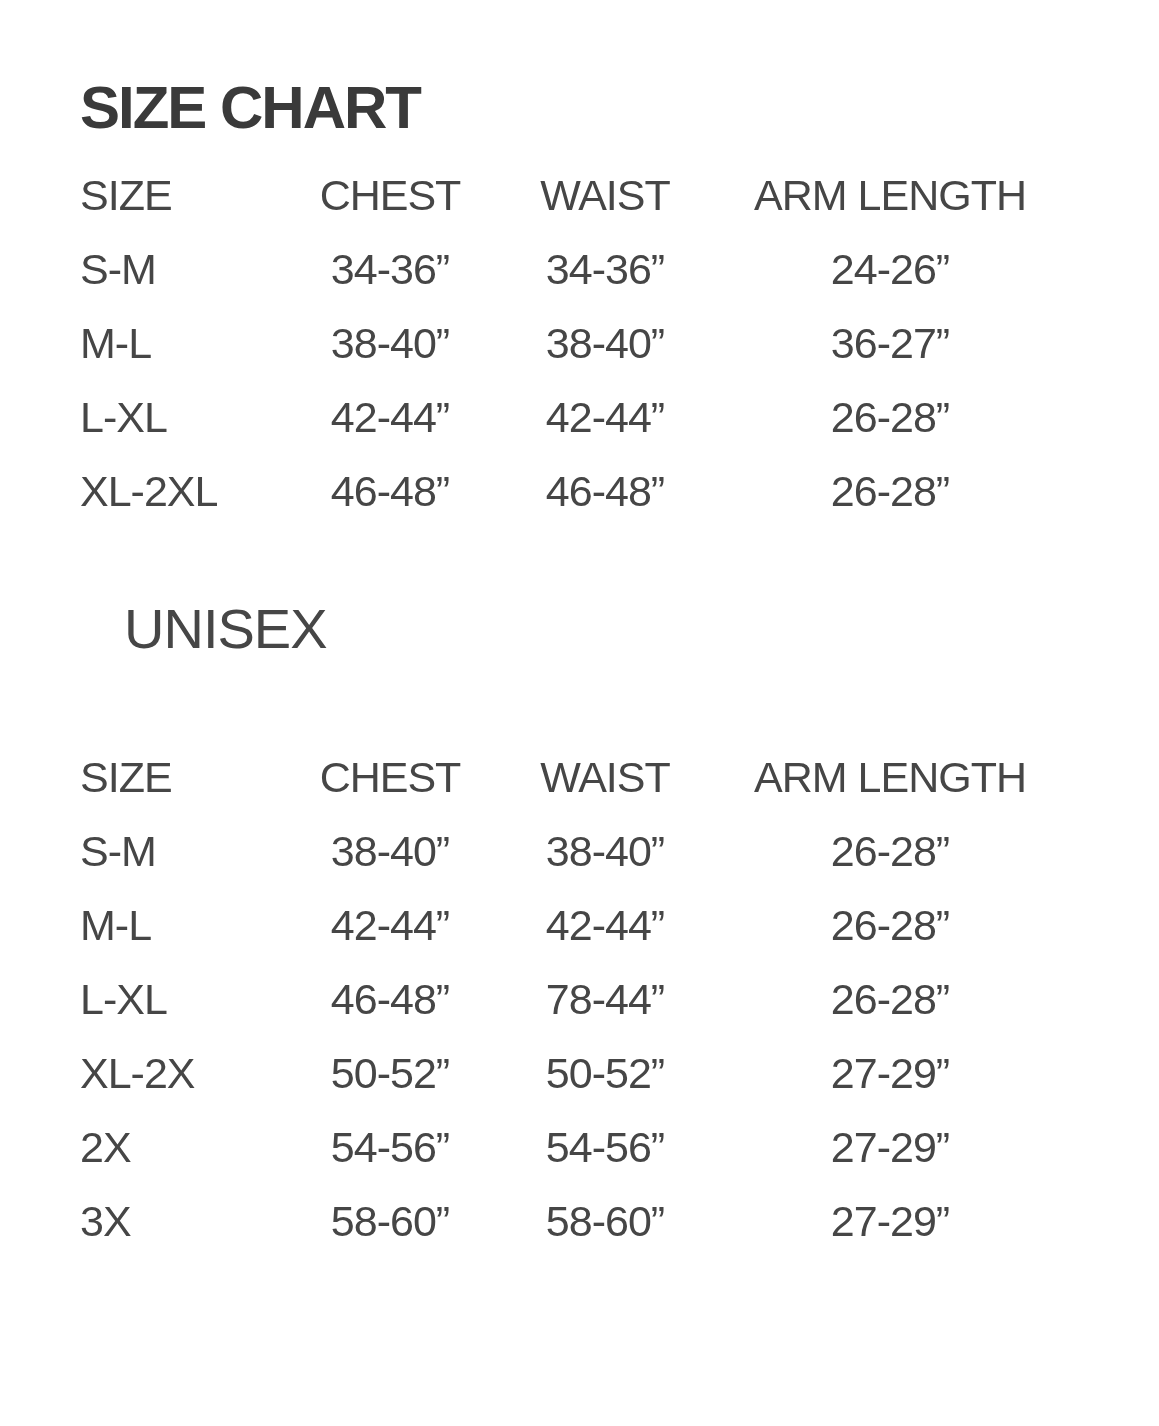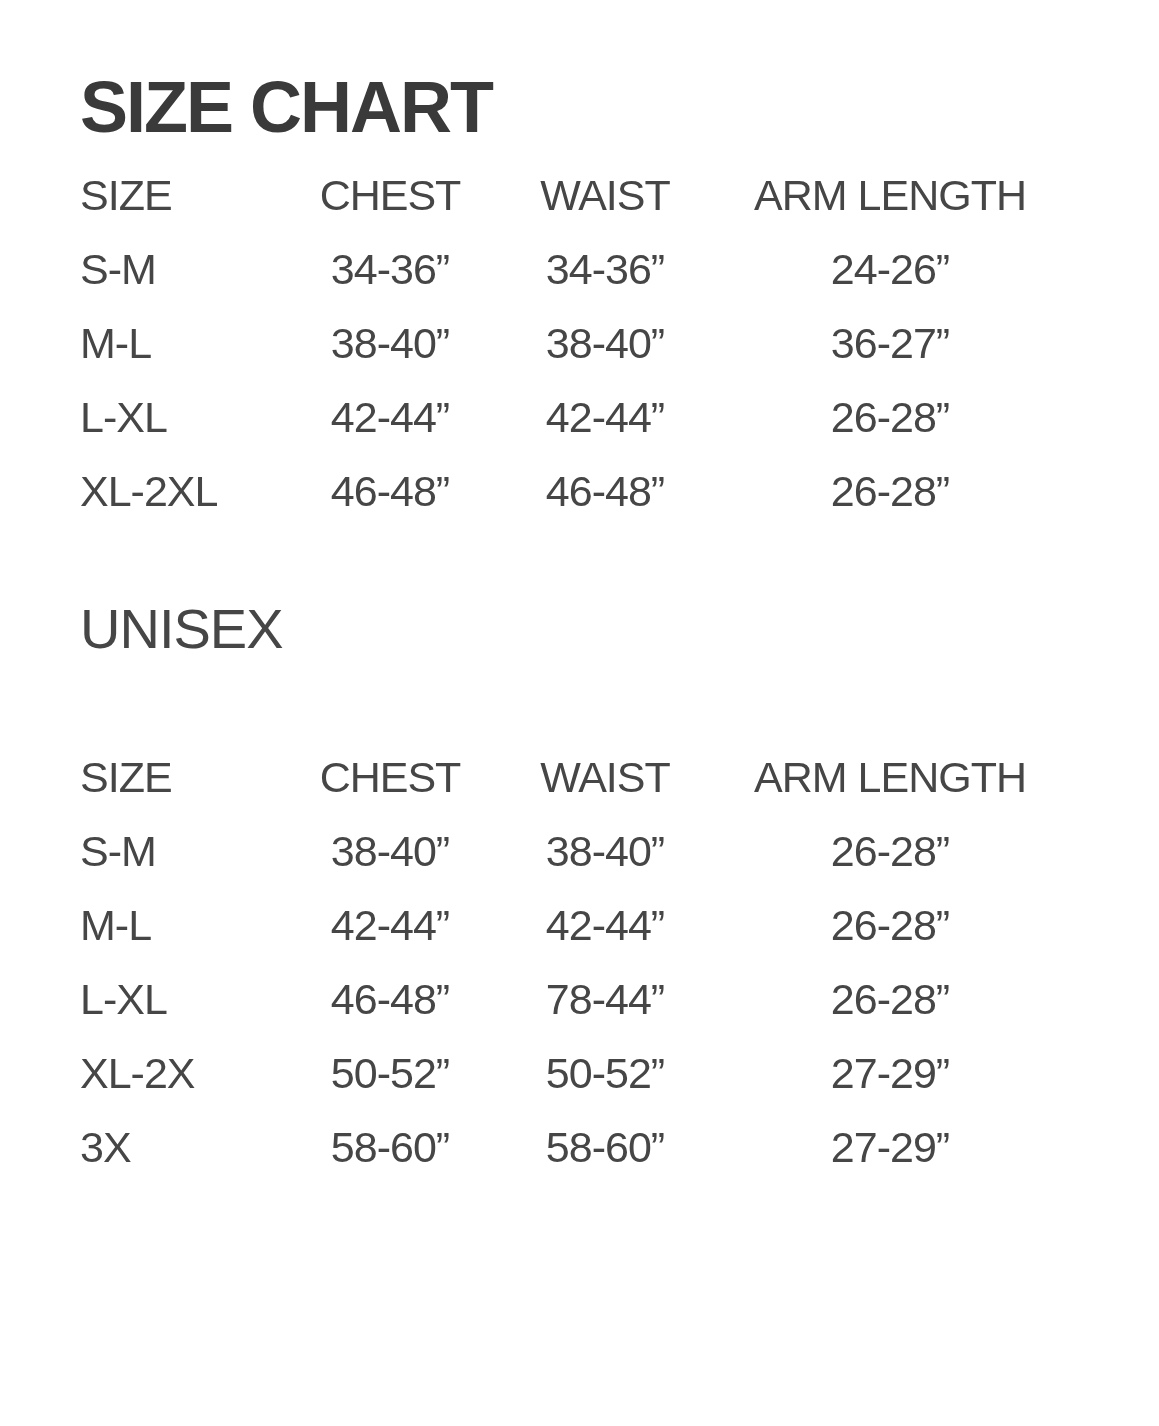--- a/index.html
+++ b/index.html
@@ -13,36 +13,37 @@
     height: 1426px;
     overflow: hidden;
     font-family: "Liberation Sans", sans-serif;
     color: #464646;
   }
   .page {
     padding: 57px 0 0 80px;
   }
   .page-title {
     margin: 0;
-    font-size: 72px;
+    font-size: 60px;
     line-height: 101px;
     font-weight: 700;
     letter-spacing: -2px;
     color: #3a3a3a;
     white-space: nowrap;
   }
   .section-label {
     font-size: 56px;
     line-height: 74px;
     font-weight: 400;
     letter-spacing: -1px;
     color: #464646;
   }
   .unisex-label {
     margin-top: 64px;
+    margin-left: 44px;
   }
   table.size-table {
     border-collapse: collapse;
     table-layout: fixed;
     width: 990px;
   }
   .unisex-table {
     margin-top: 74px;
   }
   .size-table th,
@@ -152,20 +153,26 @@
         <td>78-44”</td>
         <td>26-28”</td>
       </tr>
       <tr>
         <td>XL-2X</td>
         <td>50-52”</td>
         <td>50-52”</td>
         <td>27-29”</td>
       </tr>
       <tr>
+        <td>2X</td>
+        <td>54-56”</td>
+        <td>54-56”</td>
+        <td>27-29”</td>
+      </tr>
+      <tr>
         <td>3X</td>
         <td>58-60”</td>
         <td>58-60”</td>
         <td>27-29”</td>
       </tr>
     </tbody>
   </table>
 
 </div>
 

